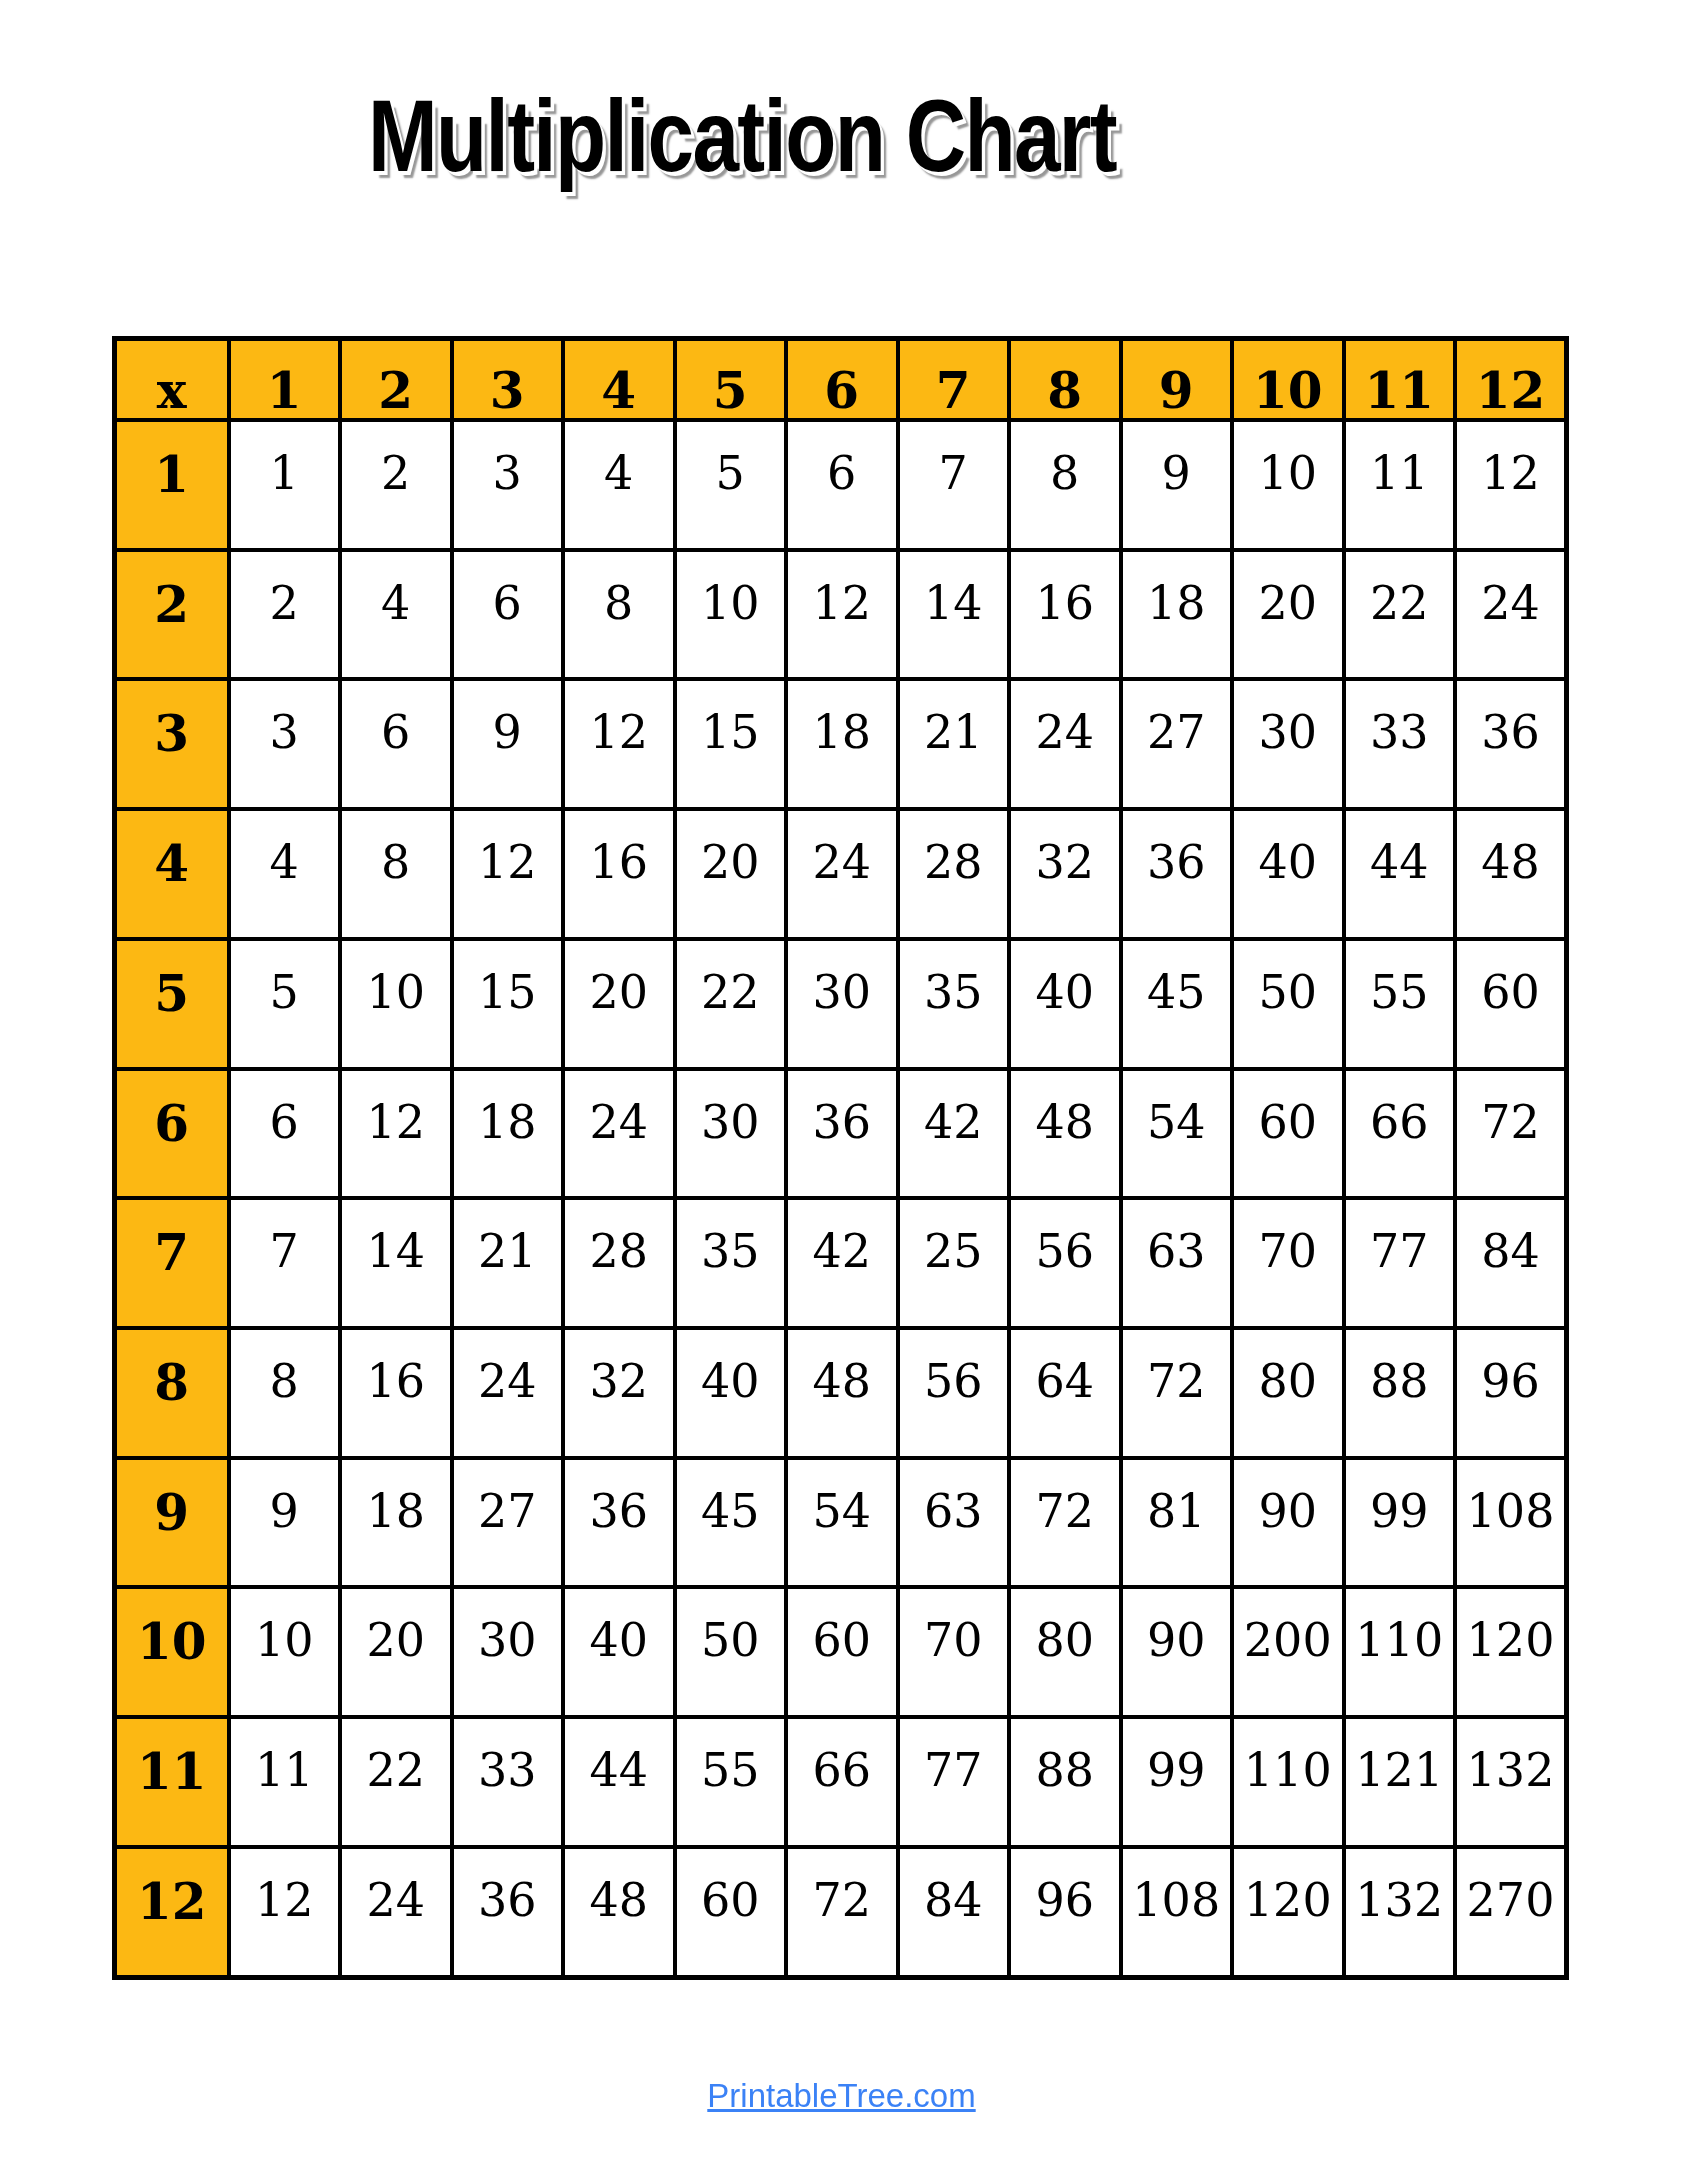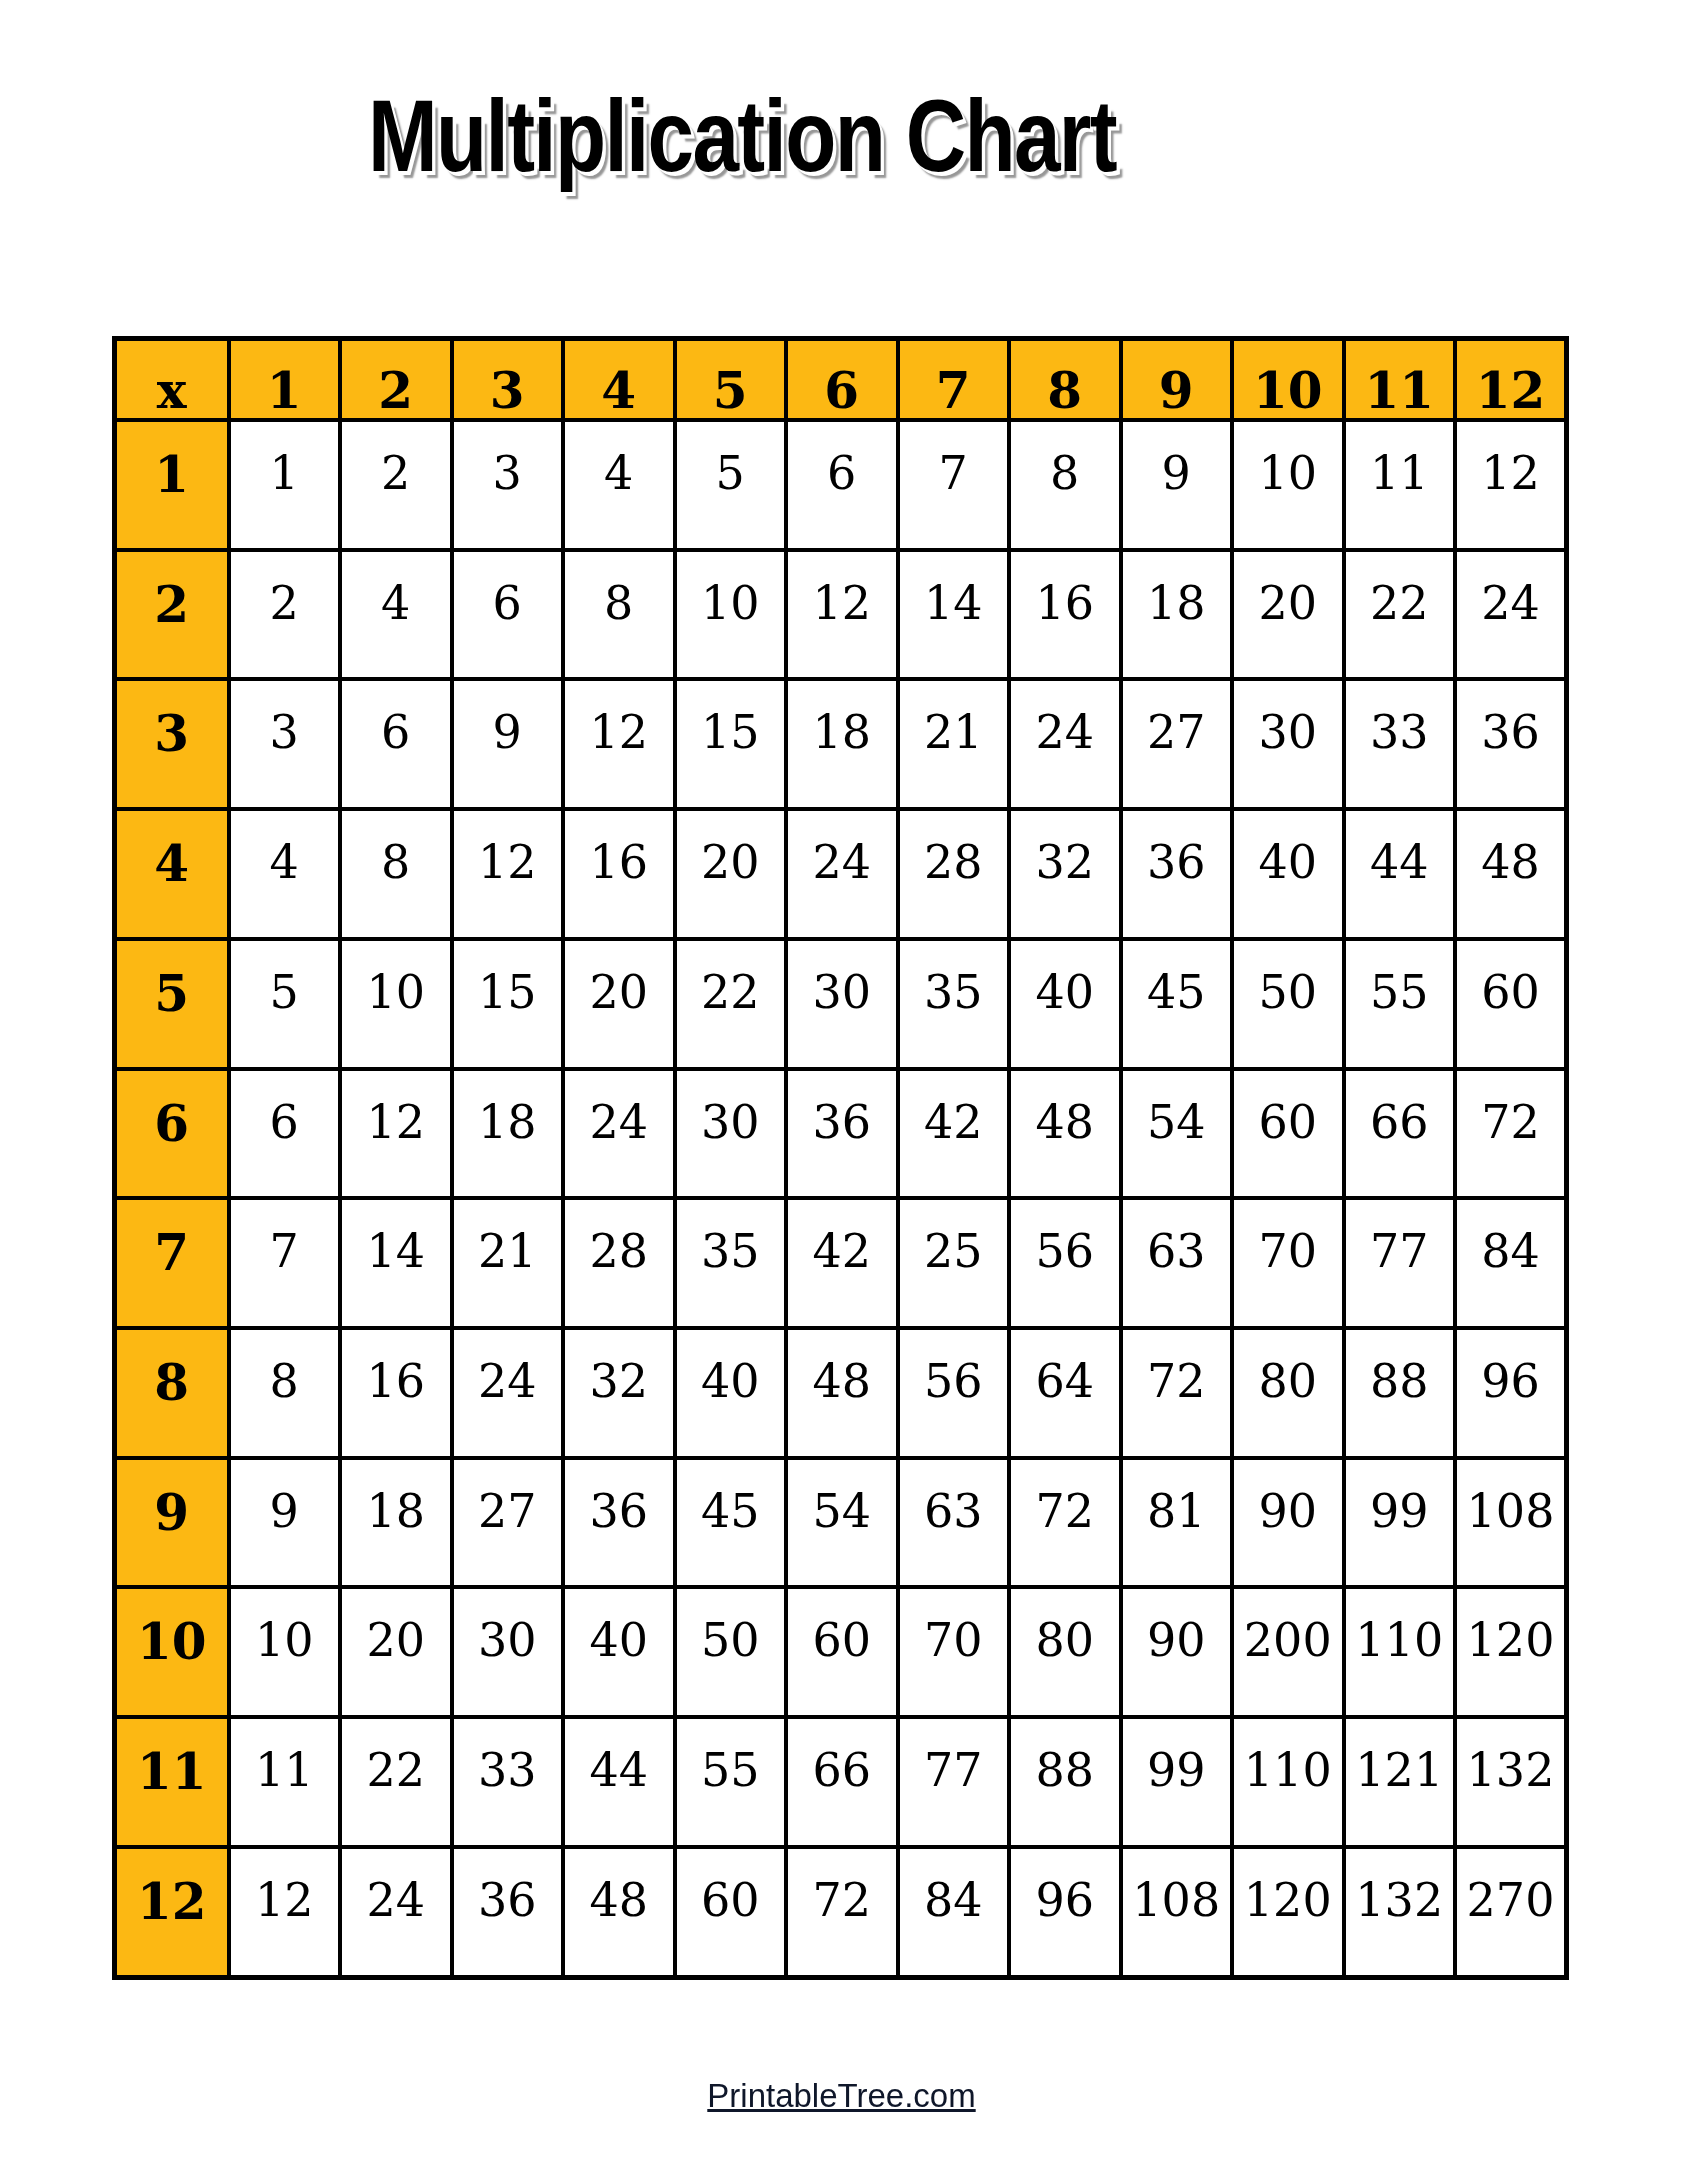--- a/index.html
+++ b/index.html
@@ -77,21 +77,21 @@
   .footer-wrap {
     position: absolute;
     top: 2077px;
     left: 0;
     width: 1683px;
     text-align: center;
     font-family: "Liberation Sans", sans-serif;
     font-size: 33px;
   }
   .footer-link {
-    color: #0f172a;
+    color: #3b82f6;
     text-decoration: underline;
     cursor: pointer;
   }
 </style>
 </head>
 <body>
 
 <div class="title-wrap">
   <h1 class="page-title">Multiplication Chart</h1>
 </div>

